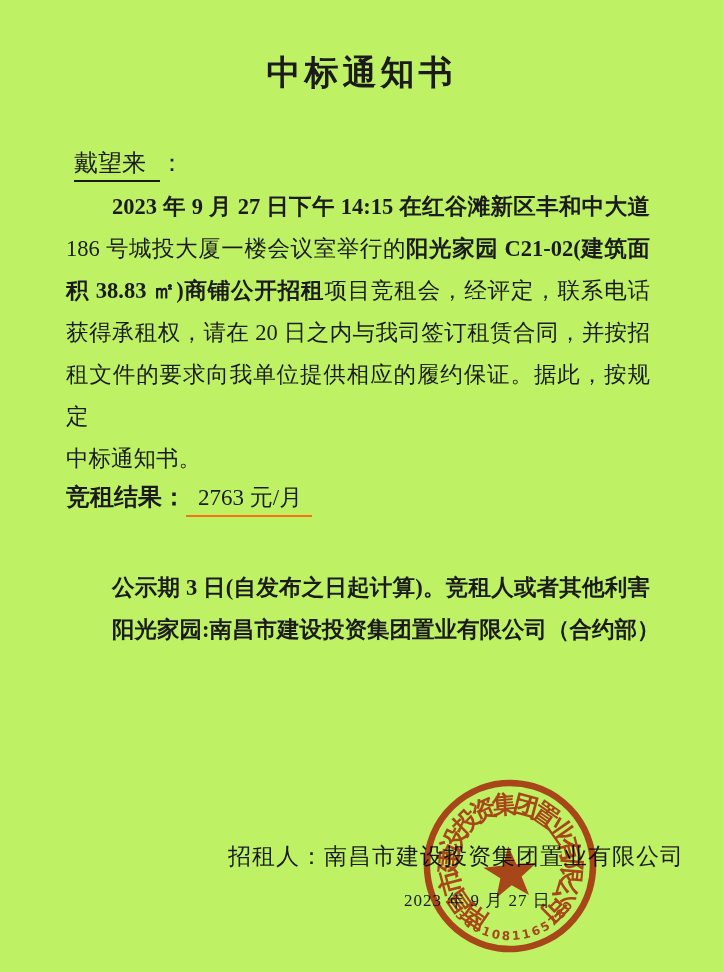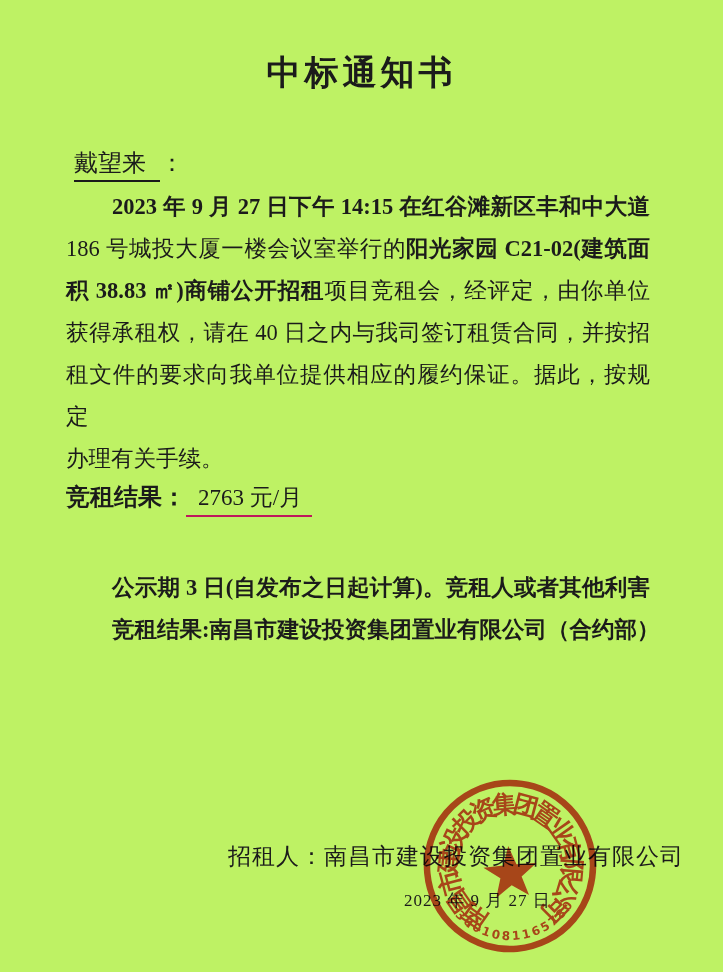--- a/index.html
+++ b/index.html
@@ -41,21 +41,21 @@
     text-decoration-thickness:2px;
     text-underline-offset:5px;
   }
   .result-block{
     position:absolute;top:481px;left:66px;
     font-size:23px;
   }
   .result-label{font-weight:bold;font-size:24px;}
   .result-value{
     display:inline-block;
-    border-bottom:2px solid #be185d;
+    border-bottom:2px solid #f97316;
     padding:0 10px 2px 12px;
   }
   .lessor{
     position:absolute;top:841px;left:228px;
     font-size:23px;letter-spacing:1px;
   }
   .dateline{
     position:absolute;top:889px;left:404px;
     font-size:17px;letter-spacing:1px;
   }
@@ -88,33 +88,33 @@
 
   <div class="title">中标通知书</div>
 
   <div class="recipient">
     <span class="recipient-name">戴望来</span><span>：</span>
   </div>
 
   <div class="body-block">
       <div class="line indent jl"><span class="seg-n">2023 年 9 月 27 日下午 14:15 在红谷滩新区丰和中大道</span></div>
       <div class="line jl"><span class="seg-n">186 号城投大厦一楼会议室举行的</span><span class="seg-bu">阳光家园 C21-02(建筑面</span></div>
-      <div class="line jl"><span class="seg-bu">积 38.83 ㎡)商铺公开招租</span><span class="seg-n">项目竞租会，经评定，由你单位</span></div>
-      <div class="line jl"><span class="seg-n">获得承租权，请在 40 日之内与我司签订租赁合同，并按招</span></div>
+      <div class="line jl"><span class="seg-bu">积 38.83 ㎡)商铺公开招租</span><span class="seg-n">项目竞租会，经评定，联系电话</span></div>
+      <div class="line jl"><span class="seg-n">获得承租权，请在 20 日之内与我司签订租赁合同，并按招</span></div>
       <div class="line jl"><span class="seg-n">租文件的要求向我单位提供相应的履约保证。据此，按规定</span></div>
-      <div class="line"><span class="seg-n">办理有关手续。</span></div>
+      <div class="line"><span class="seg-n">中标通知书。</span></div>
     </div>
 
   <div class="result-block">
     <span class="result-label">竞租结果：</span><span class="result-value">2763 元/月</span>
   </div>
 
   <div class="closing-block">
       <div class="line indent jl"><span class="seg-n">公示期 3 日(自发布之日起计算)。竞租人或者其他利害</span></div>
-      <div class="line indent"><span class="seg-n">竞租结果:南昌市建设投资集团置业有限公司（合约部）</span></div>
+      <div class="line indent"><span class="seg-n">阳光家园:南昌市建设投资集团置业有限公司（合约部）</span></div>
     </div>
 
   <div class="lessor">招租人：南昌市建设投资集团置业有限公司</div>
 
   <div class="dateline">2023 年 9 月 27 日</div>
 
   <svg class="seal" viewBox="-115 -115 230 230" xmlns="http://www.w3.org/2000/svg" style="color: rgb(221, 47, 35);">
     <g transform="rotate(-5)">
       <circle class="seal-border" r="83"></circle>
       <g>

